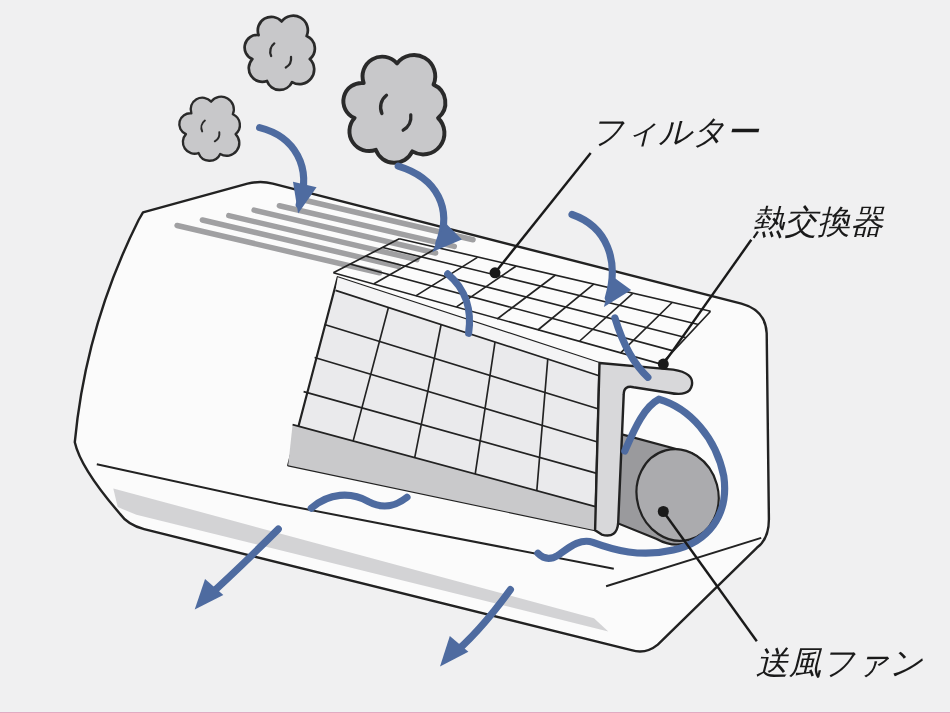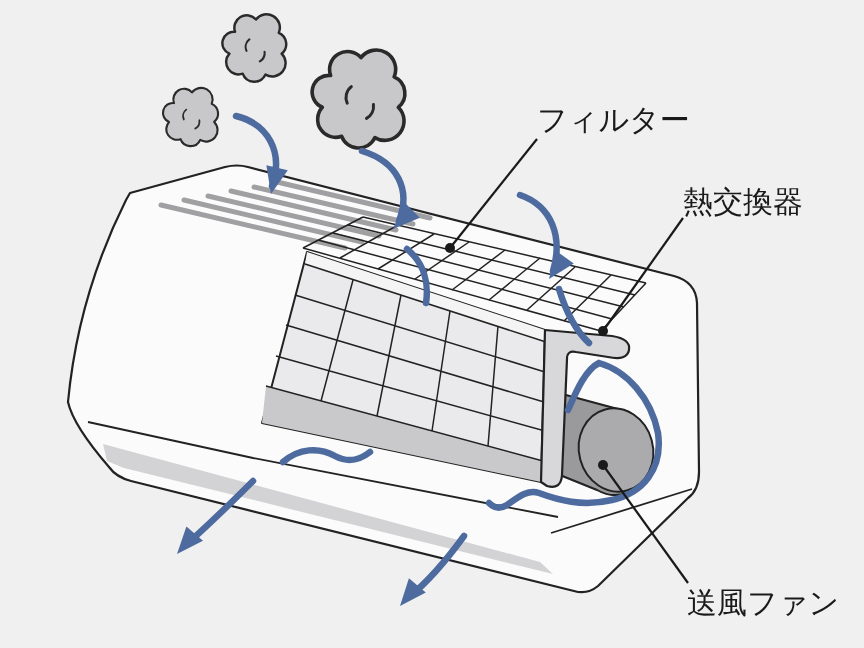--- a/index.html
+++ b/index.html
@@ -3,20 +3,21 @@
 <meta charset="utf-8">
 <style>
   html, body { margin: 0; padding: 0; }
   .stage {
     position: relative;
     width: 864px;
     height: 648px;
     background: #be185d;
     overflow: hidden;
     font-family: "DejaVu Sans", sans-serif;
+    font-style: italic;
   }
   svg { display: block; }
   .outline   { stroke: #222222; fill: none; }
   .label-text {
     font-family: "DejaVu Sans", sans-serif;
     font-size: 30px;
     fill: #1a1a1a;
   }
 </style>
 </head>

